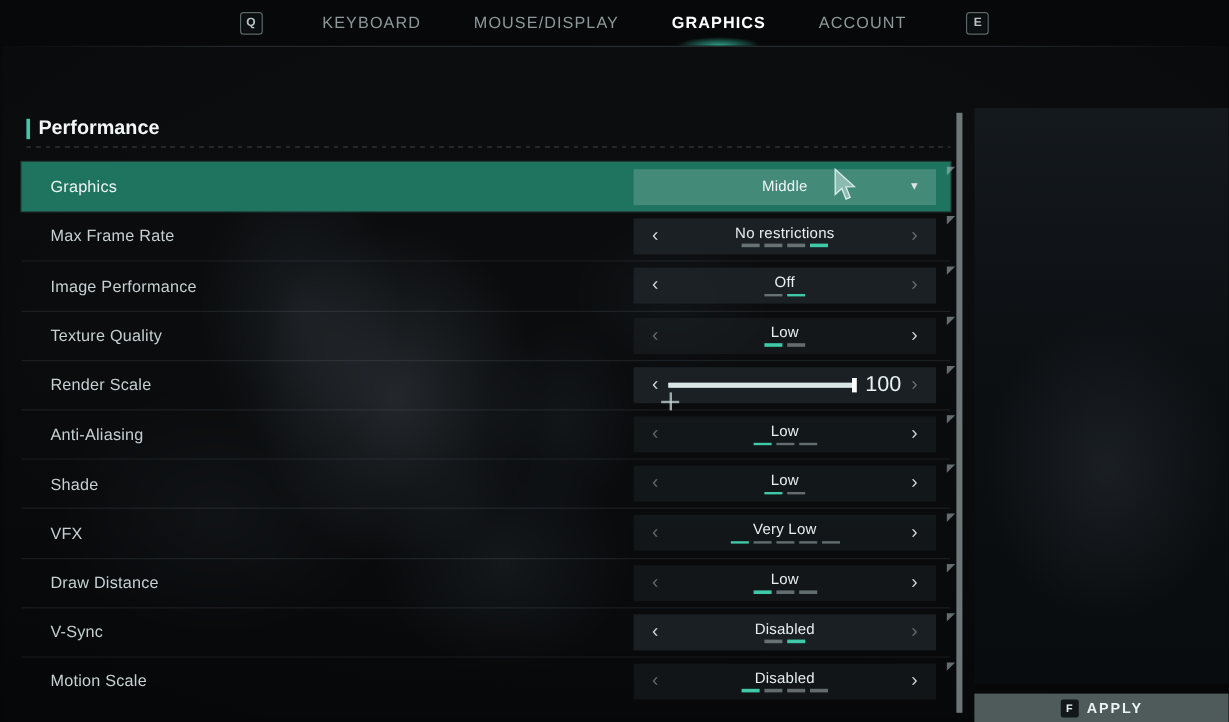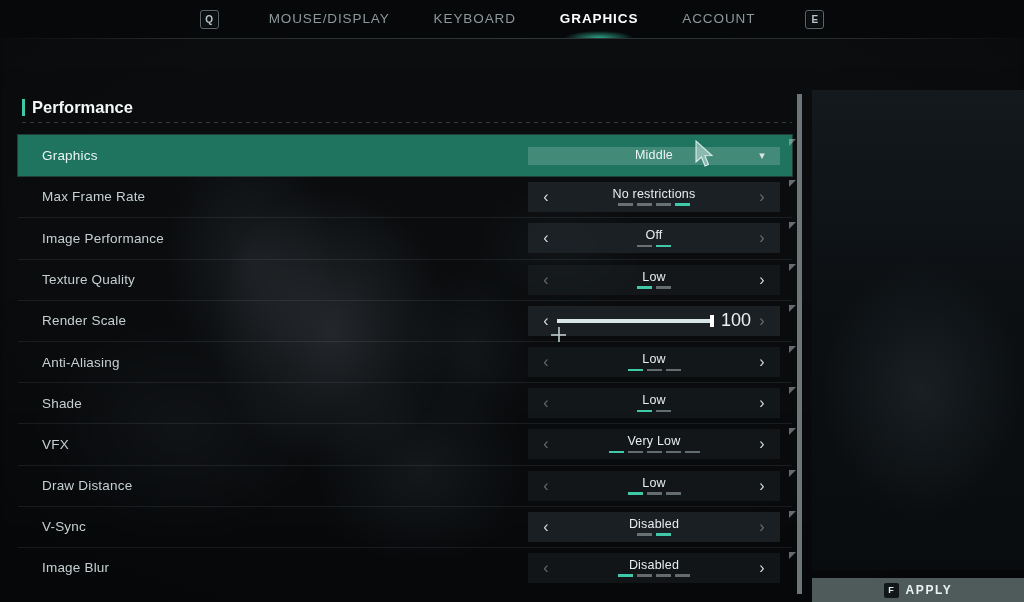--- a/index.html
+++ b/index.html
@@ -156,21 +156,21 @@
     position: absolute; right: 12px; top: 50%;
     transform: translateY(-50%);
     width: 252px; height: 30px;
     background: rgba(30,37,41,0.82);
     display: flex; align-items: center; justify-content: space-between;
     padding: 0 11px;
   }
   .ctrl.dim { background: rgba(30,37,41,0.45); }
   .ctrl.dropdown {
     background: rgba(255,255,255,0.16);
-    height: 18px;
+    height: 30px;
   }
   .arrow {
     color: #cfd9da;
     font-size: 16px;
     line-height: 1;
     width: 14px; text-align: center;
     user-select: none;
   }
   .arrow.faded { color: rgba(207,217,218,0.42); }
   .ctrl-center {
@@ -280,22 +280,22 @@
 
 <div id="app">
 
   <div class="bg-art"></div>
   <div class="vignette"></div>
 
   <div class="topnav">
     <div class="topnav-inner">
       <div class="keycap left">Q</div>
       <div id="nav-tabs" style="display:flex;align-items:center;">
+          <div class="navtab">KEYBOARD</div>
           <div class="navtab">MOUSE/DISPLAY</div>
-          <div class="navtab">KEYBOARD</div>
           <div class="navtab active">GRAPHICS</div>
           <div class="navtab">ACCOUNT</div>
         </div>
       <div class="keycap right">E</div>
     </div>
   </div>
   <div class="nav-rule"></div>
 
 
   <div class="section-head">
@@ -452,21 +452,21 @@
             <div class="ctrl-value">Disabled</div>
             <div class="segs">
               <div class="seg"></div>
               <div class="seg on"></div>
             </div>
           </div>
           <div class="arrow faded">›</div>
         </div>
       </div>
       <div class="srow">
-        <div class="srow-label">Image Blur</div>
+        <div class="srow-label">Motion Scale</div>
         <div class="corner-tick"></div>
         <div class="ctrl dim">
           <div class="arrow faded">‹</div>
           <div class="ctrl-center">
             <div class="ctrl-value">Disabled</div>
             <div class="segs">
               <div class="seg on"></div>
               <div class="seg"></div>
               <div class="seg"></div>
               <div class="seg"></div>

